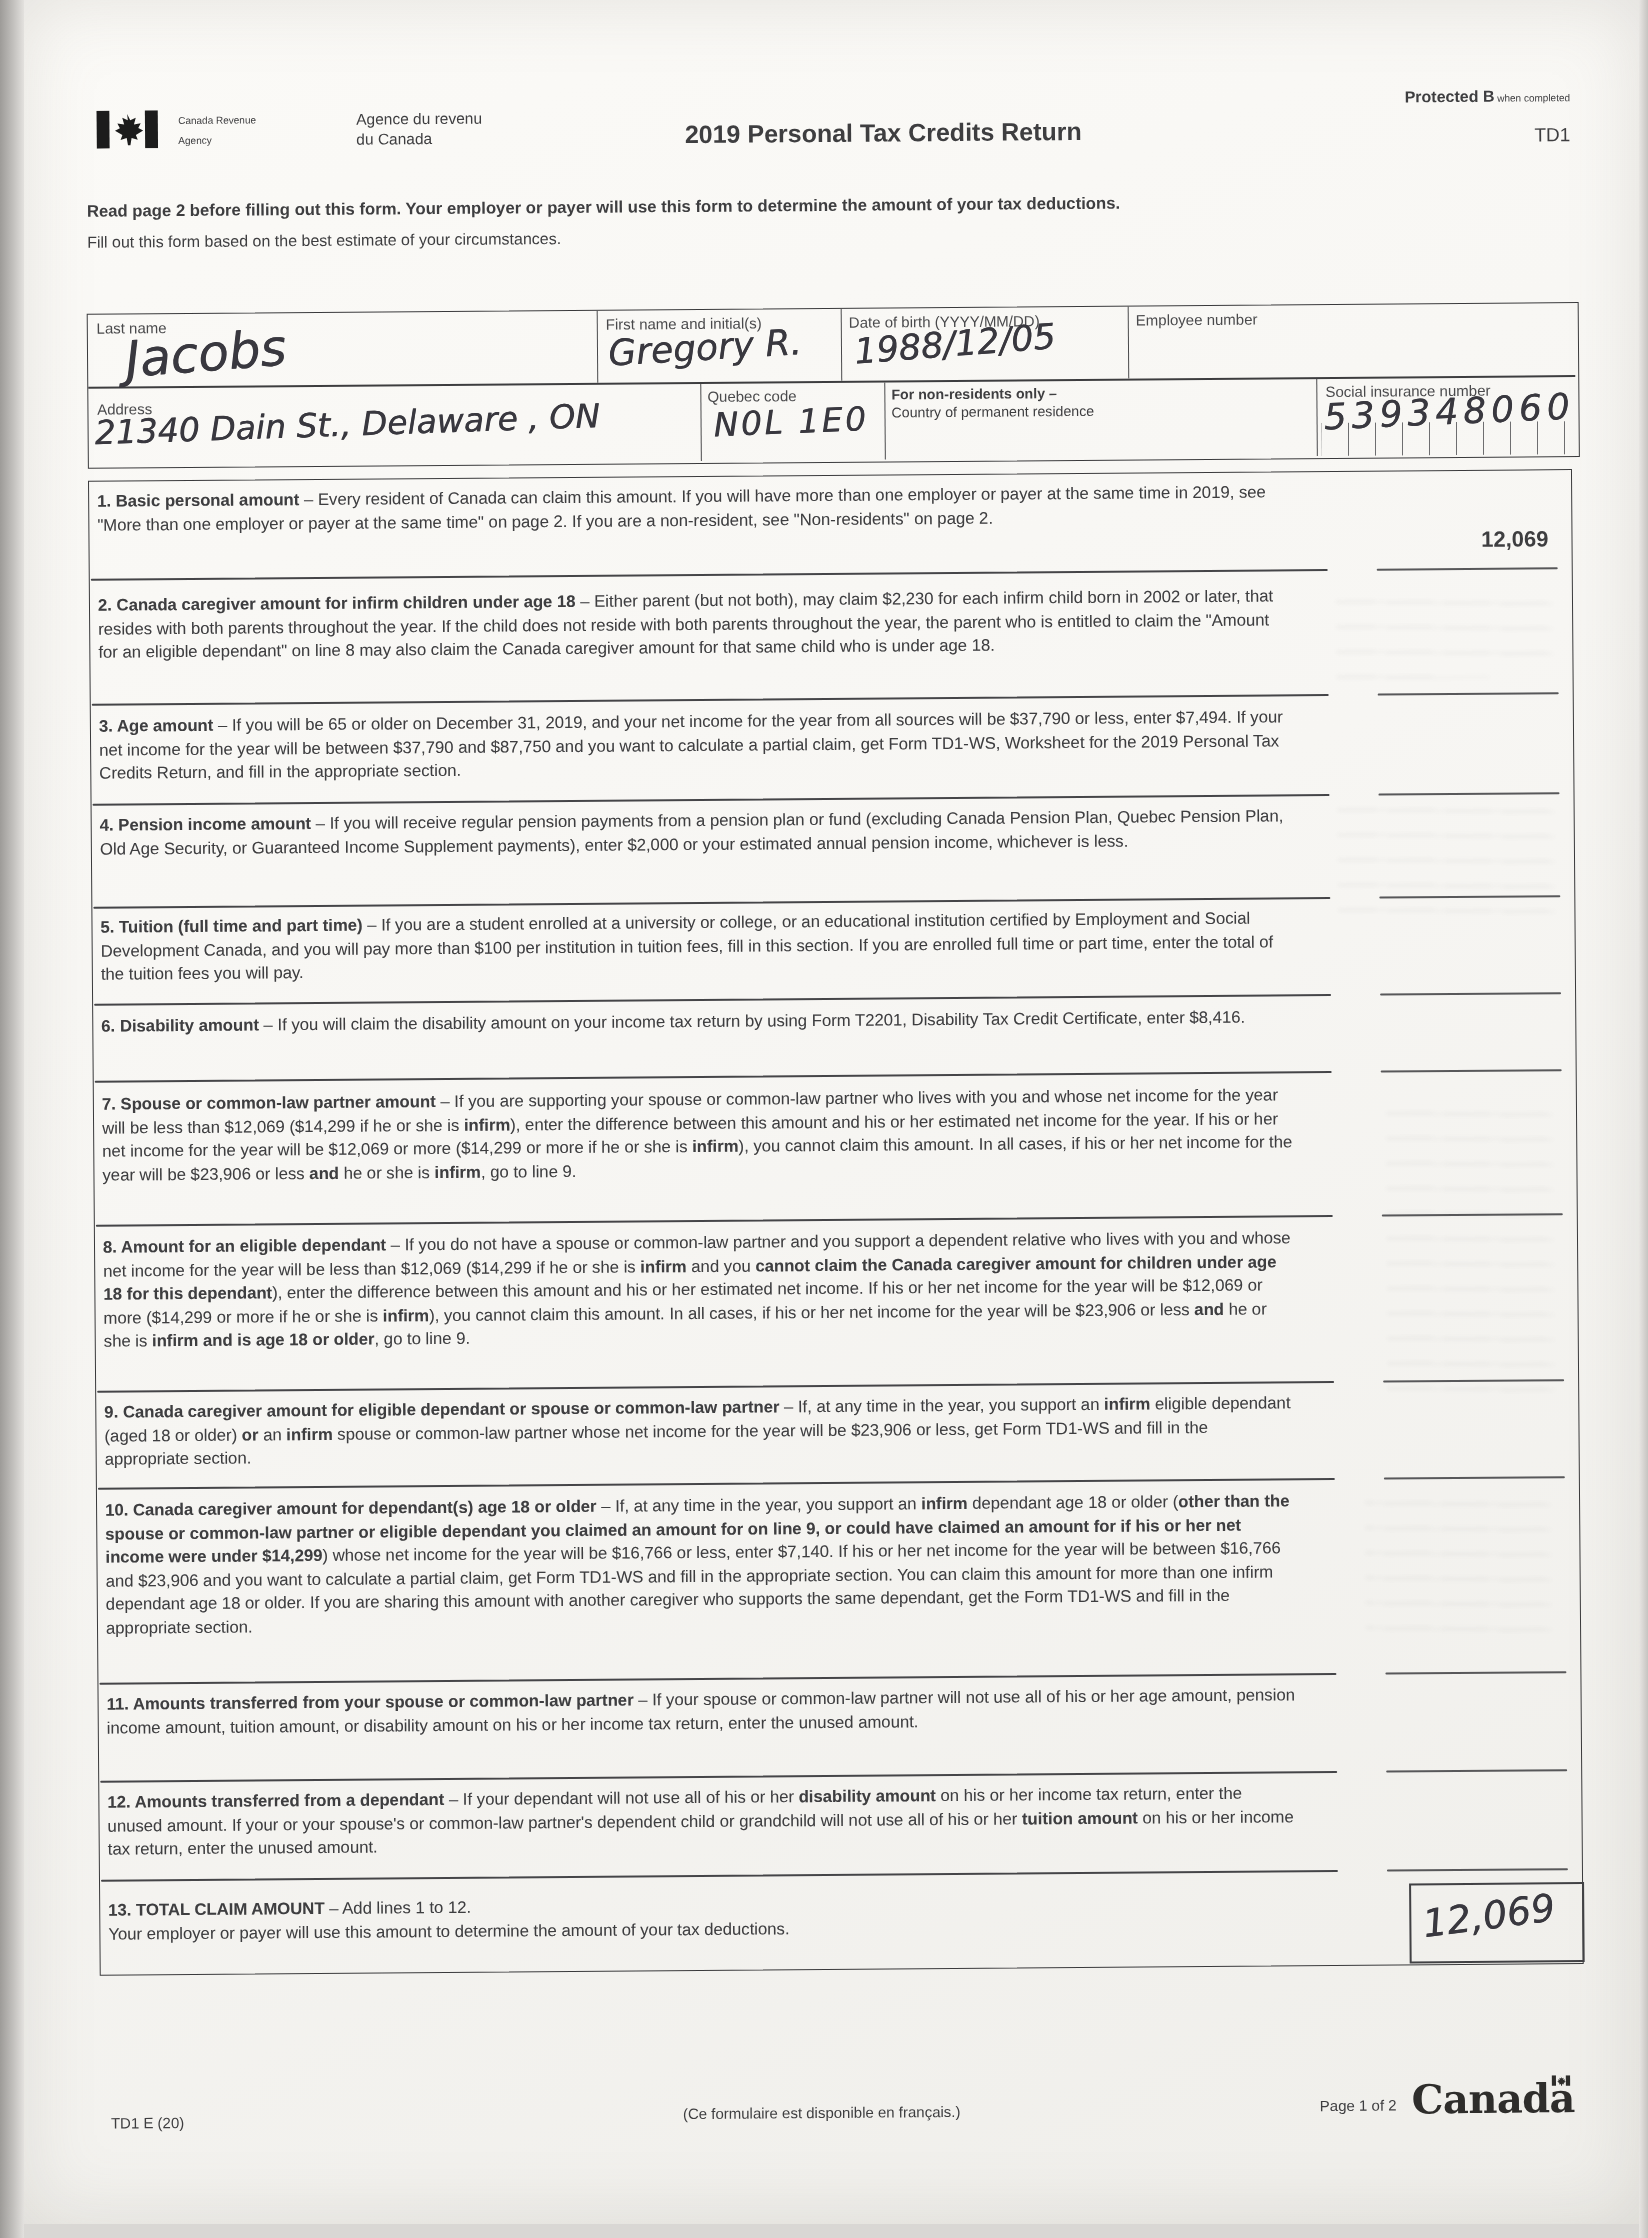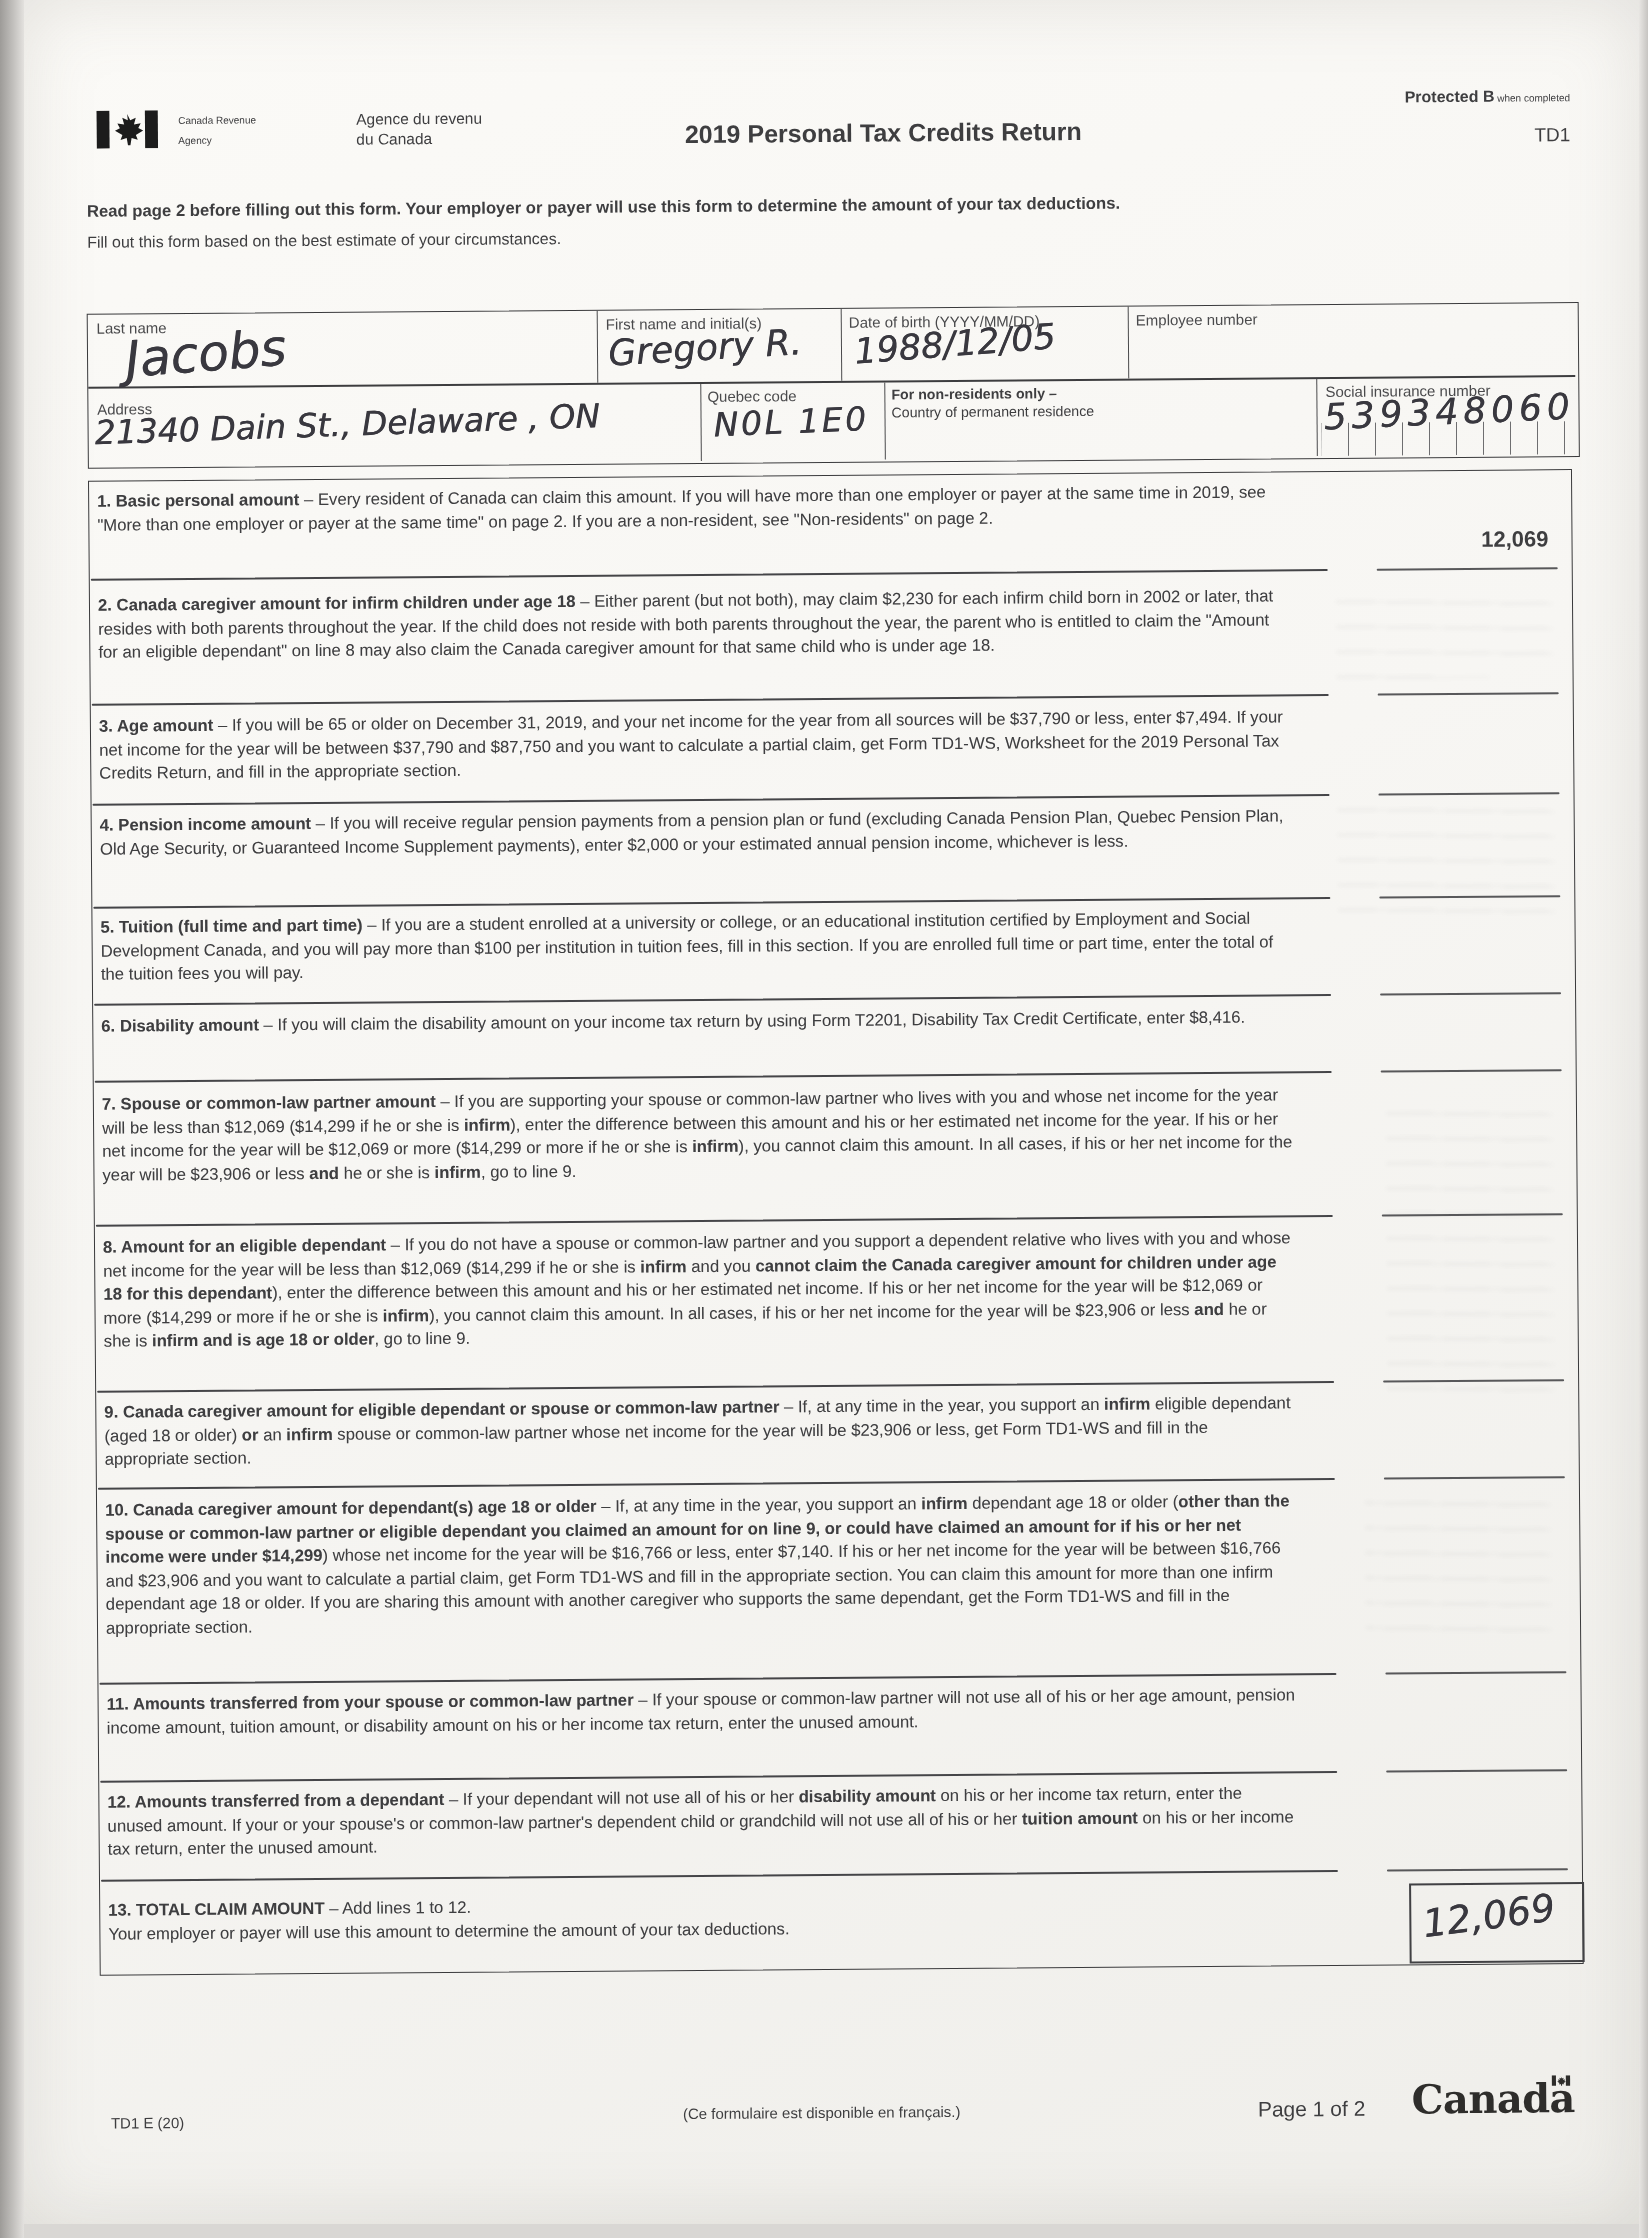--- a/index.html
+++ b/index.html
@@ -165,21 +165,21 @@
       <p class="para"><span class="b">13. TOTAL CLAIM AMOUNT</span><span><span> – Add lines 1 to 12.</span></span></p>
       <p class="para">Your employer or payer will use this amount to determine the amount of your tax deductions.</p>
     </div>
 
     <div class="abs" id="total-box">
       <div class="hand" style="position:absolute;left:11px;top:8.7px;font-size:38px;transform:rotate(-7deg)">12,069</div>
     </div>
 
     <div class="abs" style="left:103px;top:2109px;font-size:15px">TD1 E (20)</div>
     <div class="abs" style="left:675px;top:2104px;font-size:15px">(Ce formulaire est disponible en français.)</div>
-    <div class="abs" style="left:1250px;top:2101px;font-size:21px">Page 1 of 2</div>
+    <div class="abs" style="left:1312px;top:2101px;font-size:15px">Page 1 of 2</div>
     <div class="abs" id="wordmark" style="left:1404px;top:2080px">Canada</div>
     <svg class="abs" style="left:1544px;top:2081px" width="18.6" height="10.5" viewBox="0 0 30 17">
       <rect x="0" y="0" width="7" height="17" fill="#2e2d2b"></rect>
       <rect x="23" y="0" width="7" height="17" fill="#2e2d2b"></rect>
       <path fill="#2e2d2b" d="M15 2 l1.7 3.2 2.8-1.2-1 3.4 3.4-.6-1.3 2.5 2.4 1.2-3.7 2.1 1 2.4-3-1-.6 3h-1.4l-.6-3-3 1 1-2.4-3.7-2.1 2.4-1.2-1.3-2.5 3.4.6-1-3.4 2.8 1.2z"></path>
     </svg>
 
   <div class="sep" style="top: 573px;"></div>
       <div class="ansline" style="top: 573px;"></div>
       <div class="sep" style="top: 698px;"></div>

